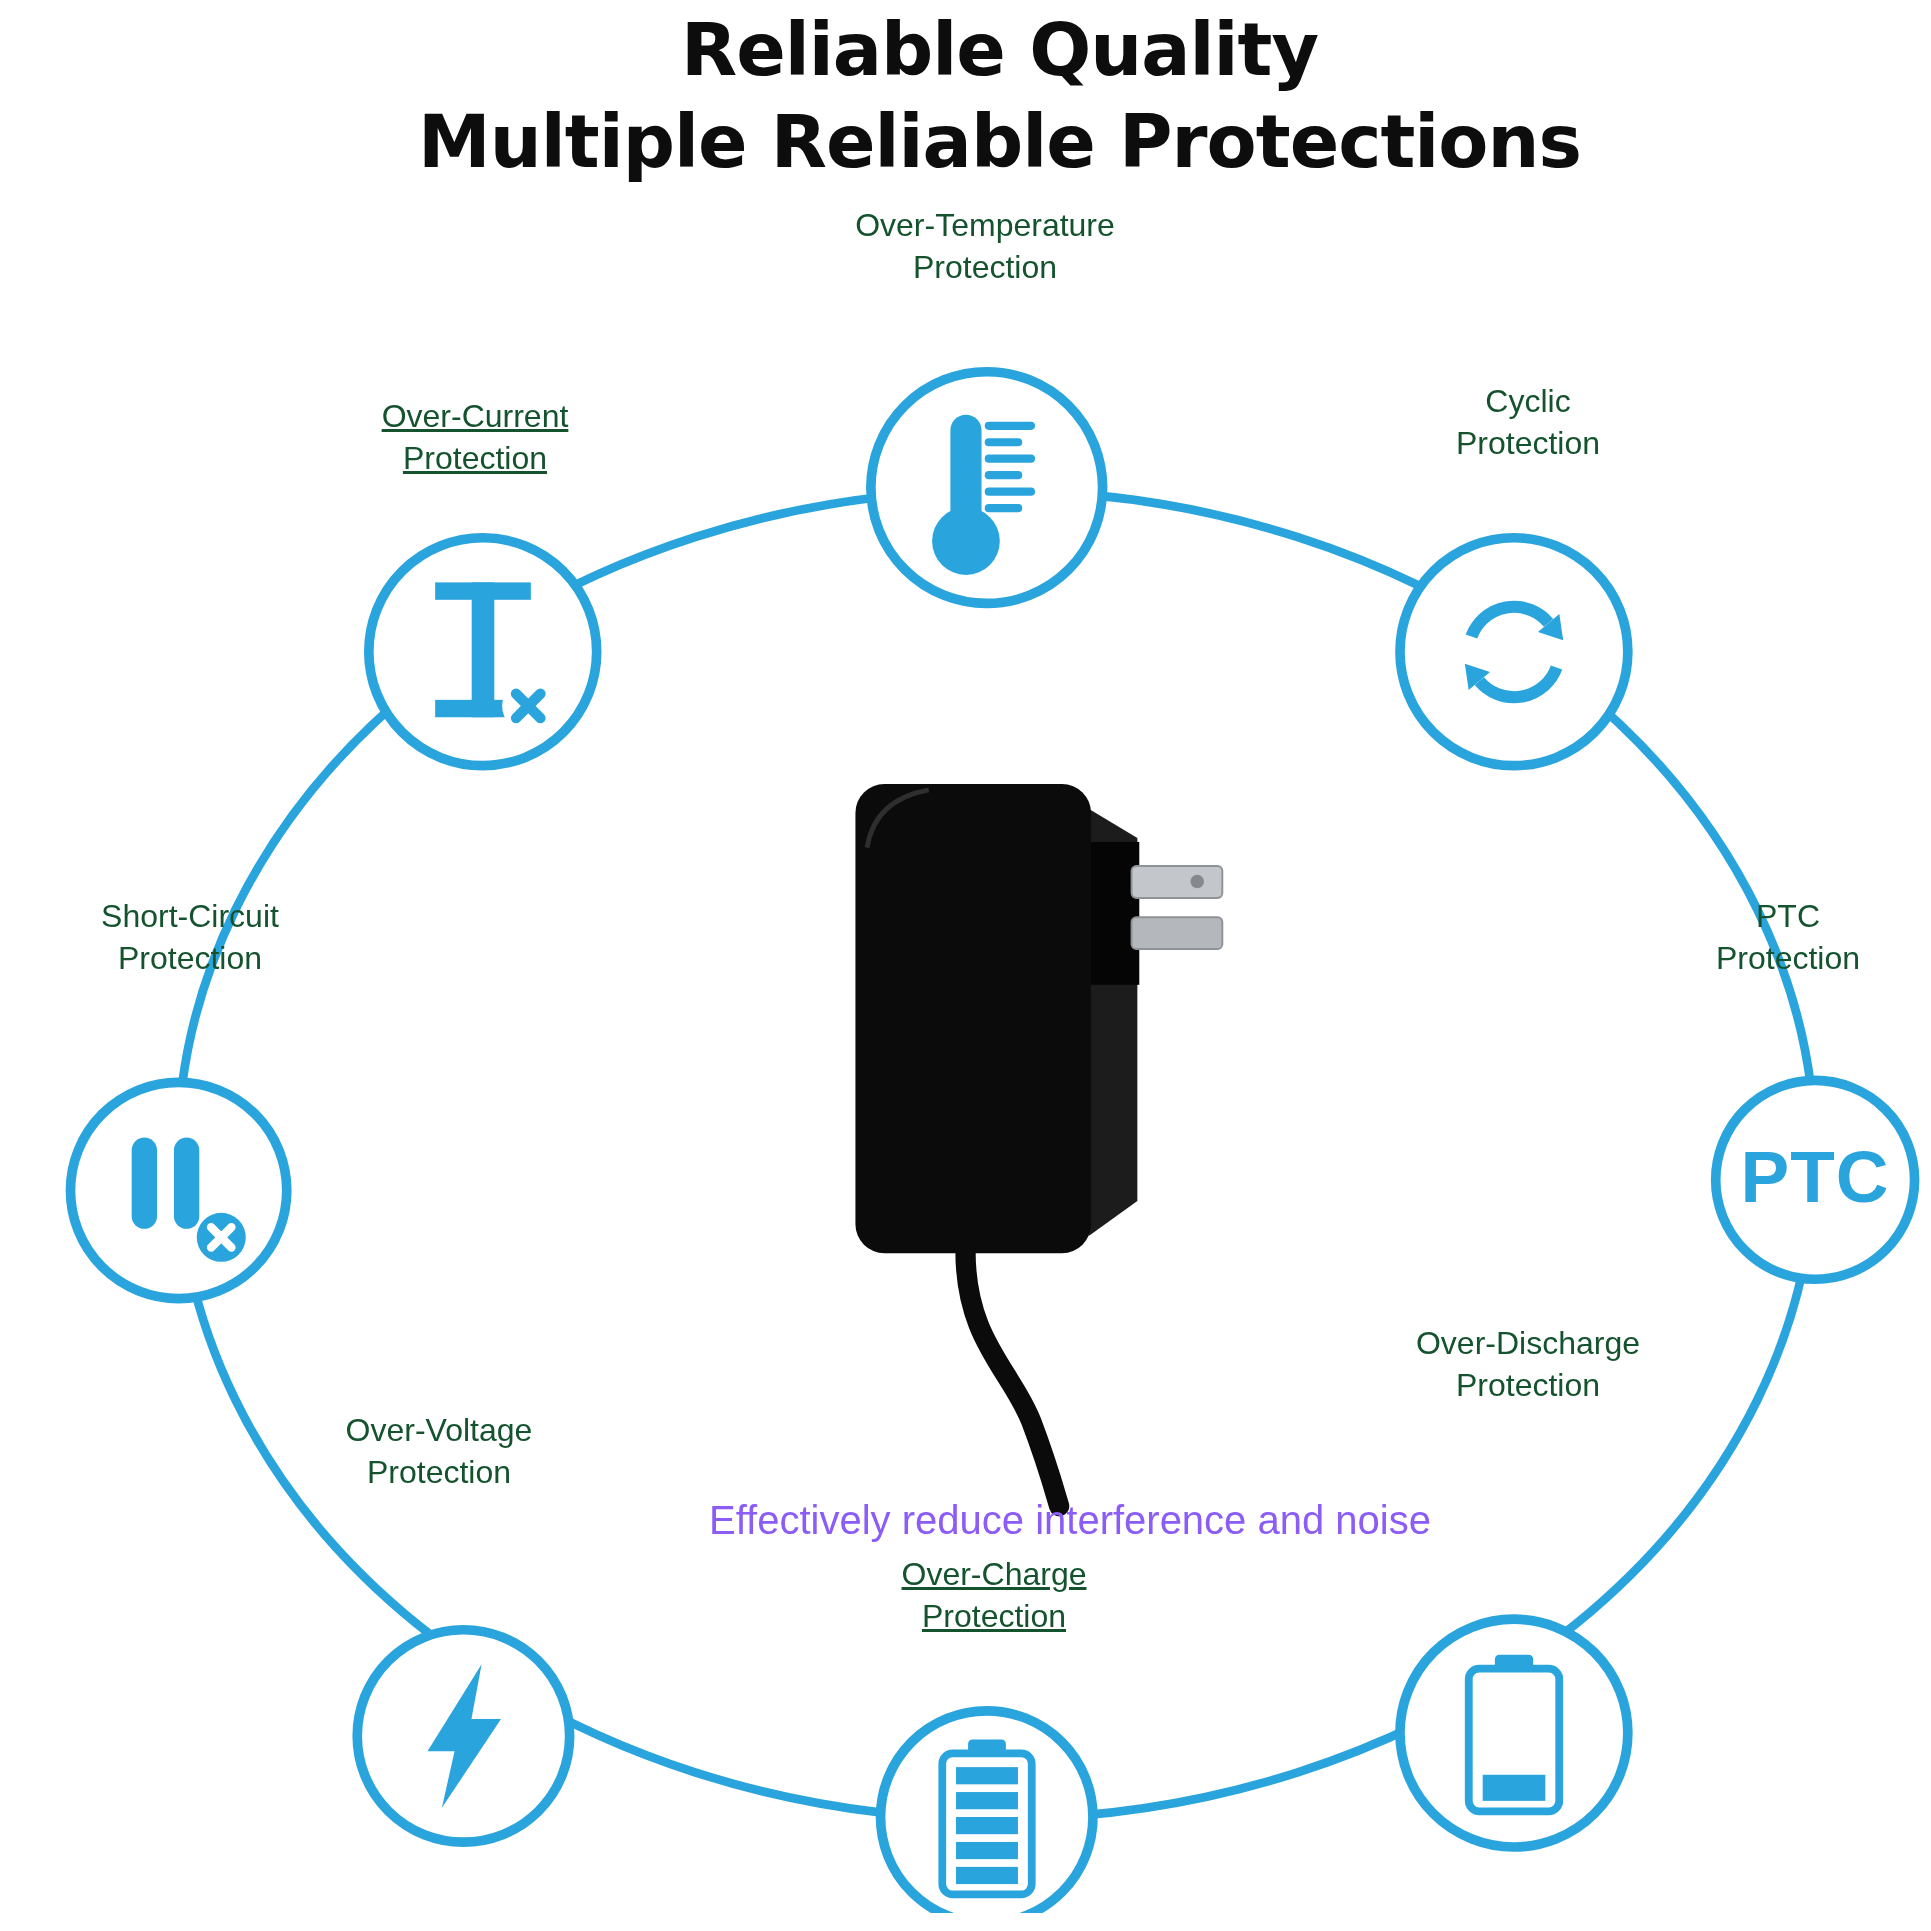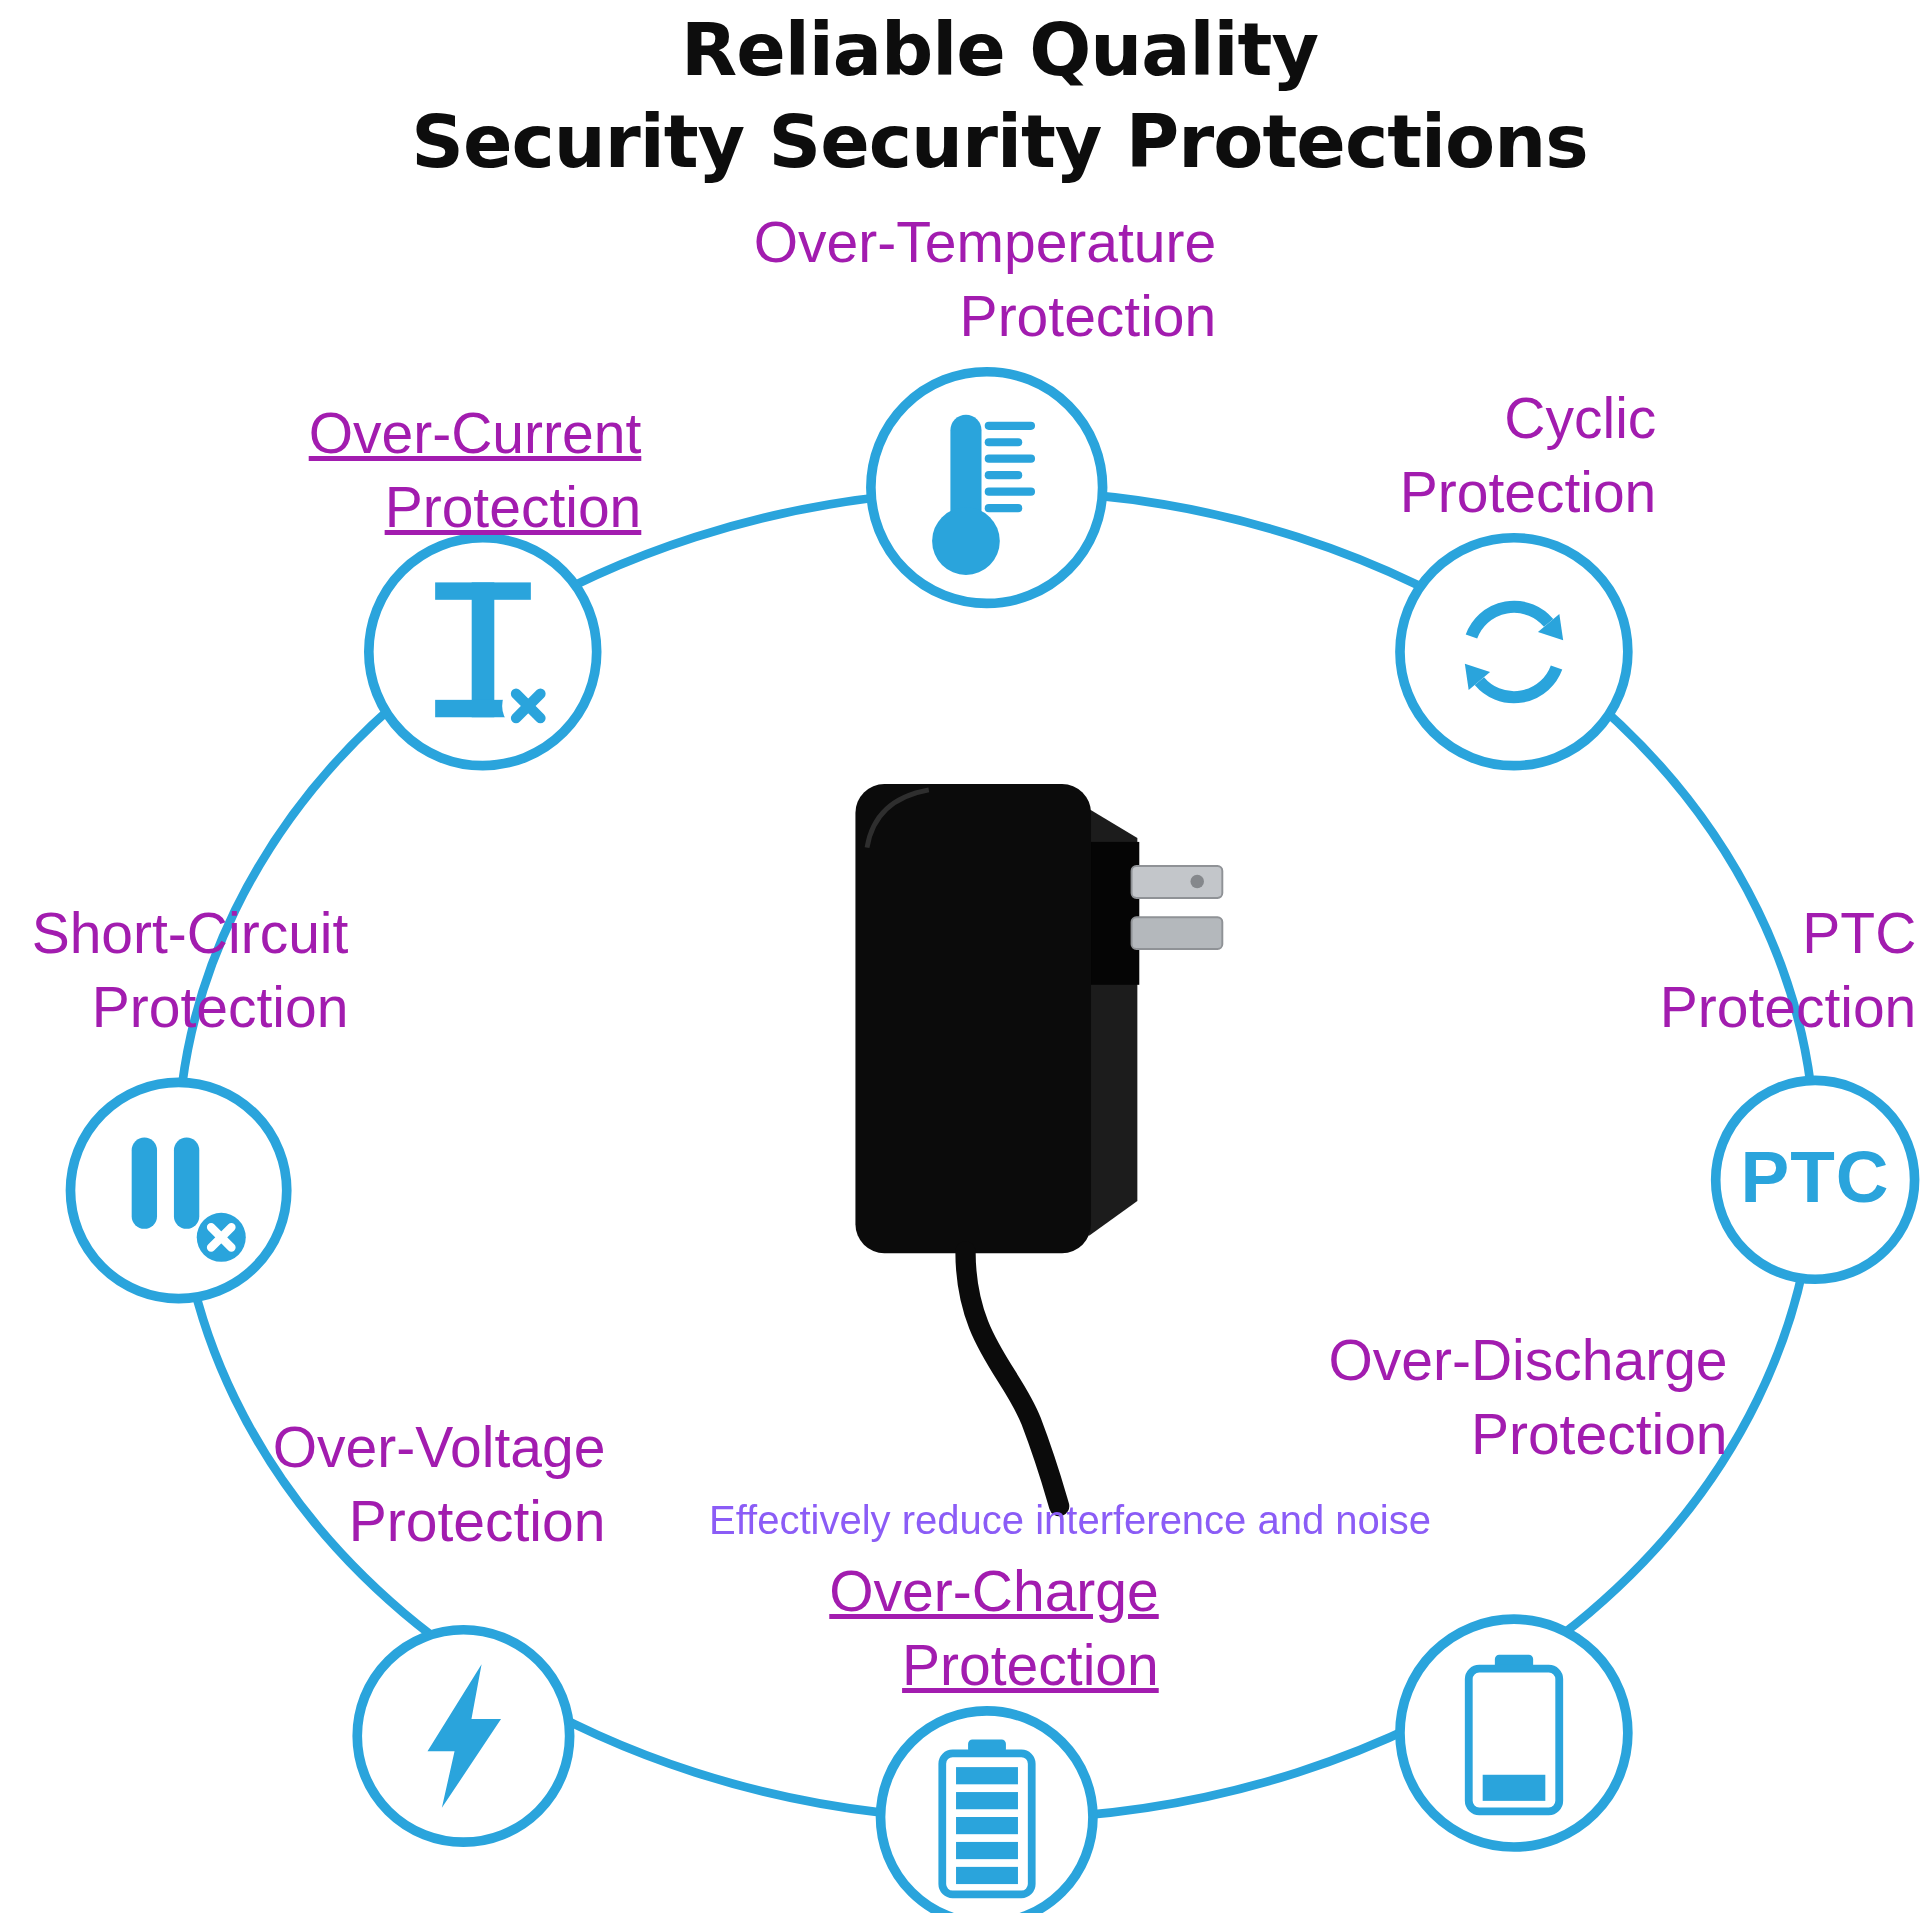--- a/index.html
+++ b/index.html
@@ -7,22 +7,22 @@
     position:relative;width:1931px;height:1913px;background:#ffffff;overflow:hidden;
     font-family:"Liberation Sans", sans-serif;
   }
   .layer{position:absolute;left:0;top:0;}
   .title{
     position:absolute;left:68px;top:3.9px;width:1863px;text-align:center;
     color:#0d0d0d;font-family:"DejaVu Sans", sans-serif;font-weight:bold;
     font-size:73px;line-height:1.26;letter-spacing:-1px;
   }
   .label{
-    position:absolute;transform:translateX(-50%);text-align:right;
-    color:#a21caf;font-size:57px;line-height:1.3;white-space:nowrap;
+    position:absolute;transform:translateX(-50%);text-align:center;
+    color:#14532d;font-size:32px;line-height:1.3;white-space:nowrap;
   }
   .icon{
     position:absolute;transform:translate(-50%,-50%);
     display:flex;align-items:center;justify-content:center;
   }
   .icon svg{display:block;}
   .ptc-text{
     position:absolute;transform:translate(-50%,-50%);
     color:#2AA4DC;font-weight:bold;font-size:73px;letter-spacing:1px;
   }
@@ -59,21 +59,21 @@
         <circle cx="1240" cy="913" r="7" fill="#85888c"></circle>
       </g>
       <rect x="886" y="812" width="244" height="486" rx="30" fill="#0b0b0b"></rect>
       <path d="M 962 818 q -56 10 -64 60" stroke="#2e2e2e" stroke-width="5" fill="none"></path>
       <path d="M1000 1296 C 1000 1388 1048 1420 1068 1472 C 1084 1514 1090 1536 1097 1560" stroke="#0b0b0b" stroke-width="21" fill="none" stroke-linecap="round"></path>
     </g>
   </svg>
 
   <div class="title">
     <div>Reliable Quality</div>
-    <div>Security Security Protections</div>
+    <div>Multiple Reliable Protections</div>
   </div>
 
   <div class="label" style="left:985px;top:205px;">
     <div>Over-Temperature</div>
     <div>Protection</div>
   </div>
   <div class="label" style="left:475px;top:396px;text-decoration:underline;">
     <div>Over-Current</div>
     <div>Protection</div>
   </div>

